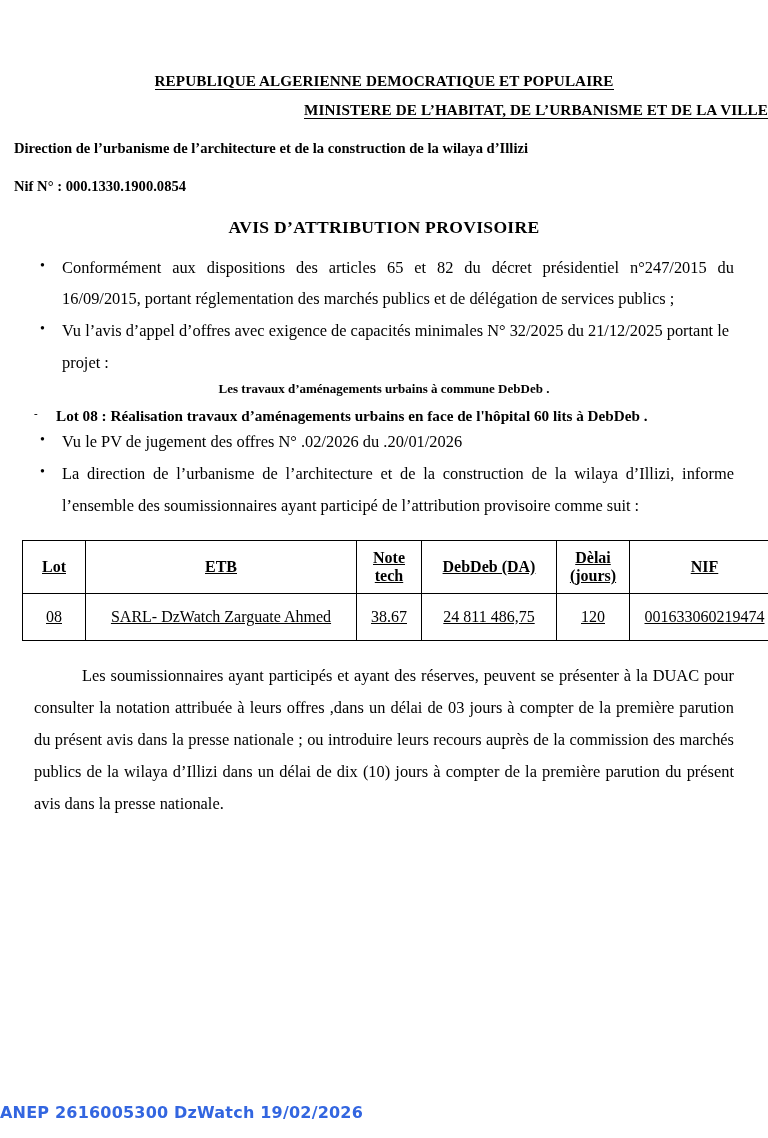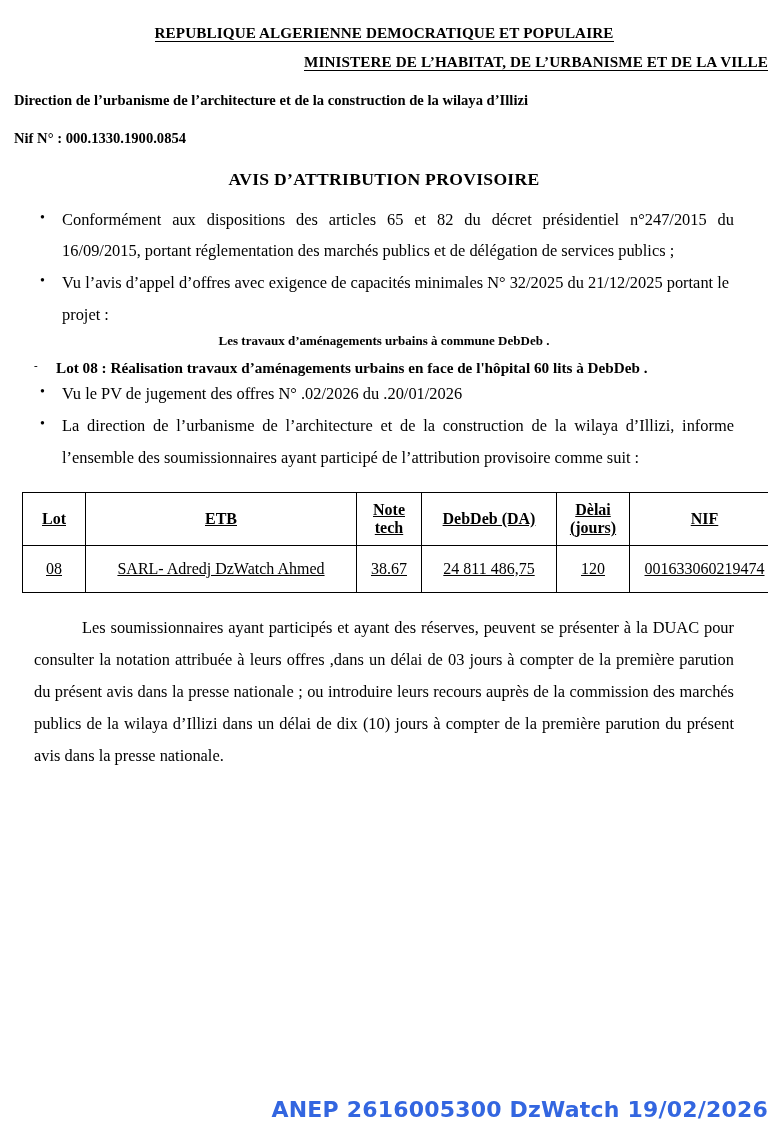--- a/index.html
+++ b/index.html
@@ -19,21 +19,21 @@
   .page {
     position: relative;
     width: 768px;
     height: 1138px;
     box-sizing: border-box;
     padding: 0;
   }
 
   
   .header-block {
-    padding-top: 24px;
+    padding-top: 72px;
     text-align: center;
   }
   .header-line {
     font-weight: bold;
     font-size: 15.2px;
     letter-spacing: 0.1px;
     line-height: 1.0;
     margin: 0 auto;
     display: inline-block;
     border-bottom: 1.6px solid #000;
@@ -157,24 +157,24 @@
     text-align: justify;
     text-indent: 48px;
   }
 
   
   .footer {
     position: absolute;
     left: 0;
     right: 0;
     bottom: 16px;
-    text-align: right;
+    text-align: left;
     font-family: "DejaVu Sans", "Liberation Sans", sans-serif;
     font-weight: bold;
-    font-size: 22px;
+    font-size: 16px;
     letter-spacing: 0.2px;
   }
 </style>
 </head>
 <body>
 
 <div class="page">
 
   <div class="header-block">
     <div class="header-line-wrap">
@@ -219,21 +219,21 @@
           <th class="col-del">
             <span>Dèlai</span><br>
             <span>(jours)</span>
           </th>
           <th class="col-nif">NIF</th>
         </tr>
       </thead>
       <tbody>
         <tr>
           <td class="col-lot">08</td>
-          <td class="col-etb">SARL- Adredj DzWatch Ahmed</td>
+          <td class="col-etb">SARL- DzWatch Zarguate Ahmed</td>
           <td class="col-note">38.67</td>
           <td class="col-mnt">24 811 486,75</td>
           <td class="col-del">120</td>
           <td class="col-nif">001633060219474</td>
         </tr>
       </tbody>
     </table>
   </div>
 
   <div class="closing">Les soumissionnaires ayant participés et ayant des réserves, peuvent se présenter à la DUAC pour consulter la notation attribuée à leurs offres ,dans un délai de 03 jours à compter de la première parution du présent avis dans la presse nationale ; ou introduire leurs recours auprès de la commission des marchés publics  de la wilaya d’Illizi dans un délai de dix (10) jours à compter de la première parution du présent avis dans la presse nationale.</div>

